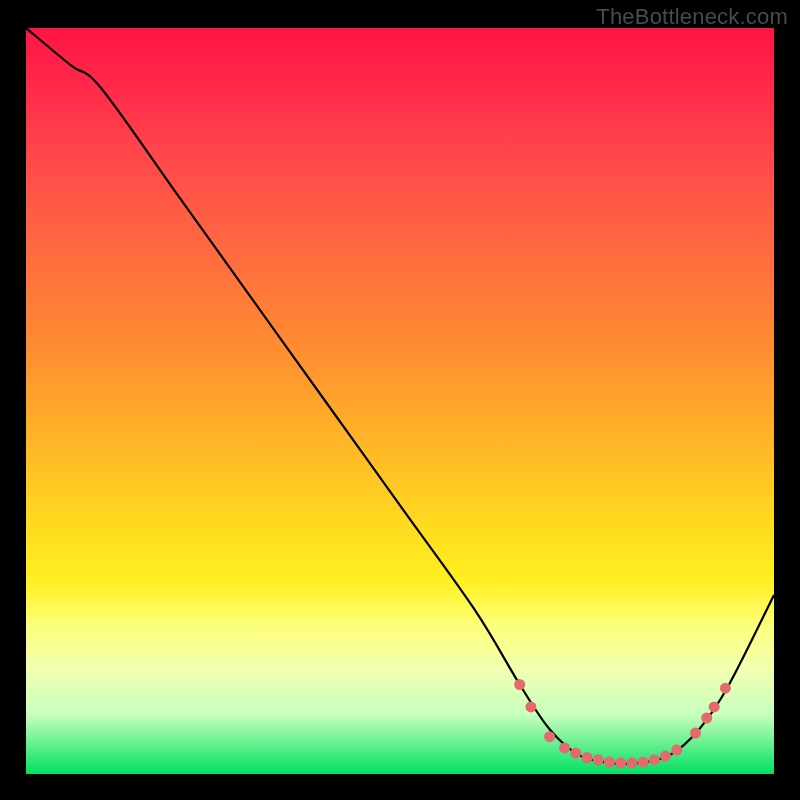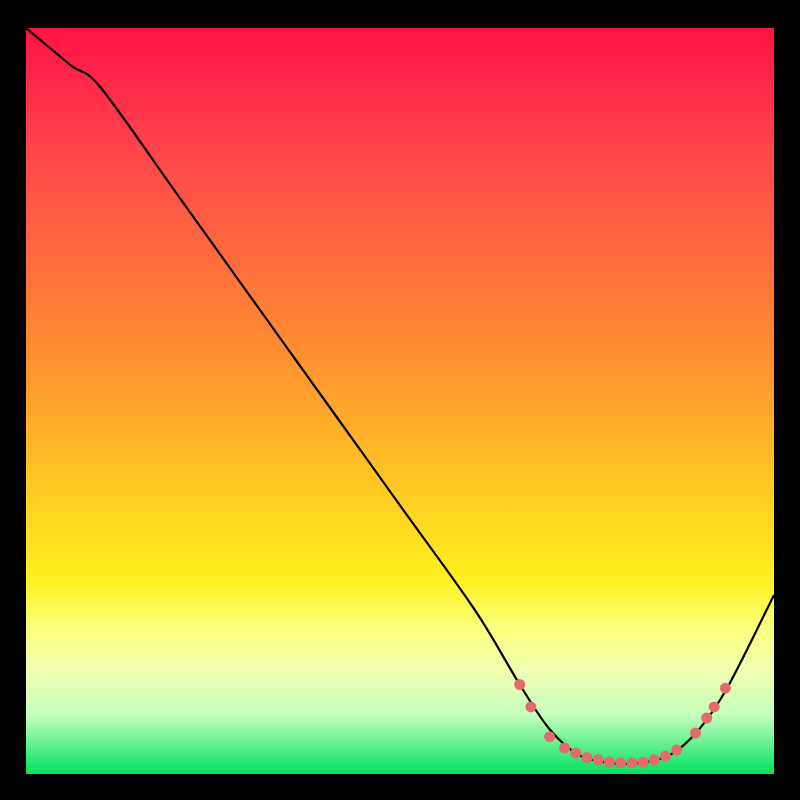--- a/index.html
+++ b/index.html
@@ -57,20 +57,21 @@
     width: 100%;
     height: 100%;
     z-index: 2;
     pointer-events: none;
   }
 </style>
 </head>
 <body>
 
 <div class="frame">
+  <div class="watermark">TheBottleneck.com</div>
 
   <div class="plot-area">
     <svg class="curve" viewBox="0 0 748 746" preserveAspectRatio="none">
       <g>
         <path id="curve-path" d="M 0.0 0.0 C 7.5 6.2, 32.4 27.4, 44.9 37.3 C 57.3 47.2, 57.3 38.5, 74.8 59.7 C 92.3 80.8, 124.7 129.3, 149.6 164.1 C 174.5 198.9, 199.5 233.7, 224.4 268.6 C 249.3 303.4, 274.3 338.2, 299.2 373.0 C 324.1 407.8, 349.1 442.6, 374.0 477.4 C 398.9 512.3, 428.9 552.0, 448.8 581.9 C 468.7 611.7, 481.2 636.6, 493.7 656.5 C 506.1 676.4, 513.6 689.4, 523.6 701.2 C 533.6 713.1, 543.5 721.8, 553.5 727.4 C 563.5 732.9, 573.5 733.6, 583.4 734.8 C 593.4 736.1, 603.4 736.1, 613.4 734.8 C 623.3 733.6, 633.3 732.9, 643.3 727.4 C 653.3 721.8, 663.2 713.1, 673.2 701.2 C 683.2 689.4, 690.7 678.9, 703.1 656.5 C 715.6 634.1, 740.5 581.9, 748.0 567.0" fill="none" stroke="#000" stroke-width="2.2"></path>
       </g>
       <g id="marker-group">
           <circle cx="493.7" cy="656.5" r="5.5" fill="#e36b6b"></circle>
           <circle cx="504.9" cy="678.9" r="5.5" fill="#e36b6b"></circle>
           <circle cx="523.6" cy="708.7" r="5.5" fill="#e36b6b"></circle>

